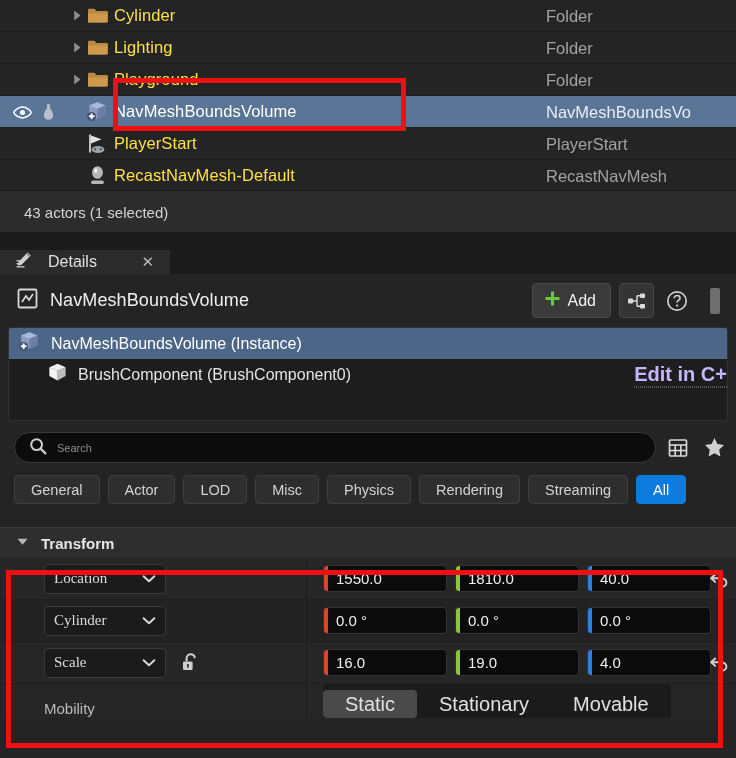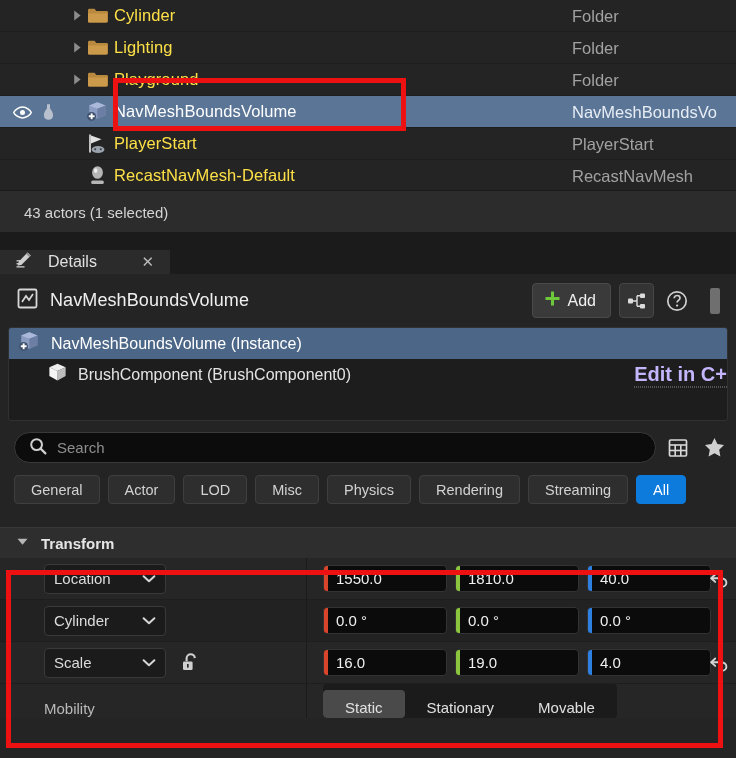--- a/index.html
+++ b/index.html
@@ -71,21 +71,21 @@
   .ol-label {
     font-size: 16.5px;
     color: #fde047;
     white-space: nowrap;
     padding-left: 4px;
     letter-spacing: 0.1px;
   }
   .ol-row.selected .ol-label { color: #ffffff; }
   .ol-type {
     position: absolute;
-    left: 572px;
+    left: 546px;
     top: 50%;
     transform: translateY(-50%);
     font-size: 16.5px;
     color: #a2a2a2;
     white-space: nowrap;
   }
   .ol-row.selected .ol-type { color: #e7edf5; }
 
   .ol-statusbar {
     position: absolute;
@@ -227,21 +227,21 @@
     height: 31px;
     background: #0c0c0c;
     border: 1px solid #3a3a3a;
     border-radius: 16px;
     display: flex;
     align-items: center;
     padding: 0 14px;
     box-sizing: border-box;
     gap: 10px;
   }
-  .search-ph { font-size: 15px; color: #8e8e8e; }
+  .search-ph { font-size: 11px; color: #8e8e8e; }
   .sr-icon { width: 28px; height: 28px; display:flex; align-items:center; justify-content:center; }
 
   
   .chips {
     display: flex;
     flex-wrap: wrap;
     gap: 8px;
     padding: 12px 0 12px 14px;
   }
   .chip {
@@ -300,21 +300,21 @@
     background: #1b1b1b;
     border: 1px solid #3a3a3a;
     border-radius: 4px;
     display: flex;
     align-items: center;
     padding: 0 9px;
     box-sizing: border-box;
     font-size: 15px;
     color: #dcdcdc;
   }
-  .combo .cv { flex: 1 1 auto; }
+  .combo .cv { flex: 1 1 auto; font-family: Liberation Serif, serif; }
   .tf-fields {
     flex: 1 1 auto;
     display: flex;
     align-items: center;
     gap: 8px;
     padding-left: 16px;
   }
   .numfield {
     width: 124px;
     height: 27px;
@@ -367,21 +367,21 @@
   .mob-seg {
     margin-left: 16px;
     height: 100%;
     display: flex;
     align-items: flex-end;
     background: #1b1b1b;
     border-radius: 4px;
     overflow: hidden;
   }
   .seg {
-    font-size: 15px;
+    font-size: 20px;
     color: #e0e0e0;
     padding: 0 22px 2px 22px;
     height: 26px;
     display: flex;
     align-items: flex-end;
   }
   .seg.on { background: #4a4a4a; border-radius: 4px; }
 
   
   .annot {

